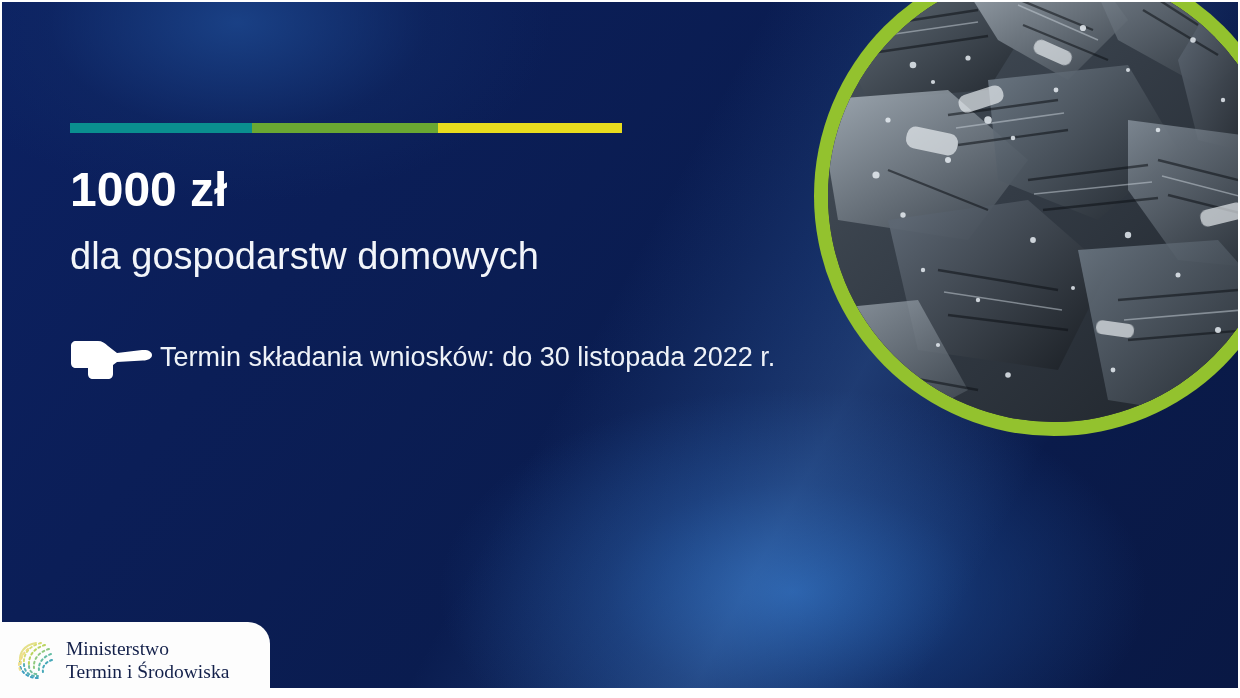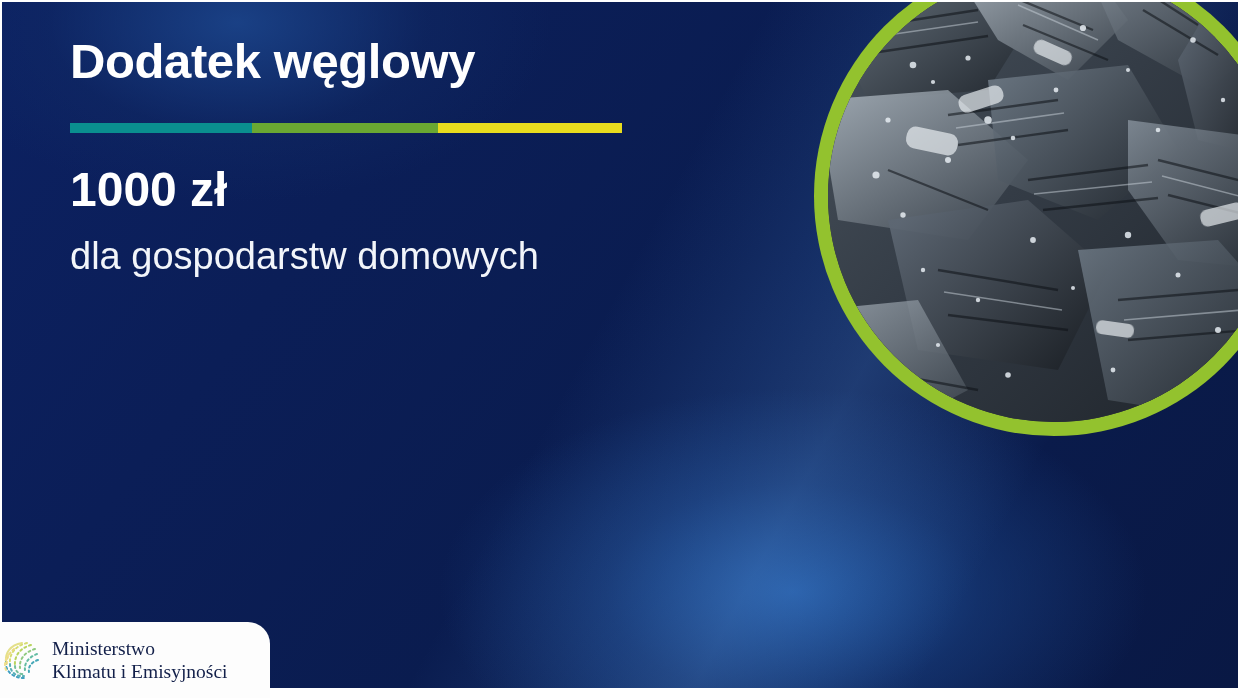--- a/index.html
+++ b/index.html
@@ -131,20 +131,21 @@
   
   .logo-plate{
     position:absolute;
     left:0px; bottom:0px;
     width:270px; height:76px;
     background:#fdfdfd;
     border-top-right-radius:22px;
     z-index:6;
     display:flex;
     align-items:center;
+    padding-left:14px;
     box-sizing:border-box;
   }
   .logo-mark{flex:0 0 auto;width:44px;height:50px;}
   .logo-mark svg{display:block;width:44px;height:50px;}
   .logo-text{
     margin-left:8px;
     font-family:"Liberation Serif", serif;
     color:#13204a;
     font-size:19.5px;
     line-height:1.18;
@@ -268,33 +269,40 @@
             <rect x="130" y="120" width="46" height="18" rx="8" transform="rotate(-18 153 129)"></rect>
             <rect x="78" y="160" width="52" height="22" rx="9" transform="rotate(12 104 171)"></rect>
             <rect x="205" y="75" width="40" height="15" rx="7" transform="rotate(24 225 82)"></rect>
             <rect x="372" y="236" width="44" height="17" rx="7" transform="rotate(-14 394 244)"></rect>
             <rect x="268" y="352" width="38" height="14" rx="6" transform="rotate(8 287 359)"></rect>
           </g>
         </svg>
       </div>
     </div>
 
-    <div class="title">Dodatek węglowy</div>
 
     <div class="rule">
       <span class="seg-1" style="background:#0a8f8f"></span>
       <span class="seg-2" style="background:#6aa832"></span>
       <span class="seg-3" style="background:#e8dc1e"></span>
     </div>
 
     <div class="amount">1000 zł</div>
     <div class="subtitle">dla gospodarstw domowych</div>
 
     <div class="bullets">
 
+      <div class="bullet">
+        <div class="hand">
+          <svg viewBox="0 0 86 46" xmlns="http://www.w3.org/2000/svg" aria-hidden="true">
+            <path fill="#ffffff" d="M3 10 C3 7 5 5 8 5 L30 5 C34 5 37 7 40 10 L49 17 L74 14 C80 13.4 84 15.6 84 19 C84 22.2 80.4 24.4 75 24.6 L49 26 L45 29 L45 38 C45 41 43 43 40 43 L25 43 C22 43 20 41 20 38 L20 32 L8 32 C5 32 3 30 3 27 Z"></path>
+          </svg>
+        </div>
+        <div class="bullet-text">Termin składania wniosków: do 30 listopada 2022 r.</div>
+      </div>
 
 
     </div>
   </div>
 
   <div class="footer-band"></div>
 
   <div class="logo-plate">
     <div class="logo-mark">
       <svg viewBox="0 0 44 50" xmlns="http://www.w3.org/2000/svg" aria-hidden="true">
@@ -308,17 +316,17 @@
           <path d="M6 27 C5 36 13 43 24 43" stroke="#3f9fc0" stroke-dasharray="2 3"></path>
           <path d="M10 29 C10 37 16 42 24 41" stroke="#57b0b5" stroke-dasharray="2 3"></path>
           <path d="M15 31 C15 36 19 40 25 39" stroke="#76bf9c" stroke-dasharray="2 3"></path>
           <path d="M14 14 C8 19 6 25 7 31" stroke="#ecd97f" stroke-dasharray="2 3"></path>
           <path d="M9 19 C5 24 4 30 6 35" stroke="#f0e08e" stroke-dasharray="2 3"></path>
         </g>
       </svg>
     </div>
     <div class="logo-text">
       <div>Ministerstwo</div>
-      <div>Klimatu i Emisyjności</div>
+      <div>Termin i Środowiska</div>
     </div>
   </div>
 
 </div>
 
 </body></html>

